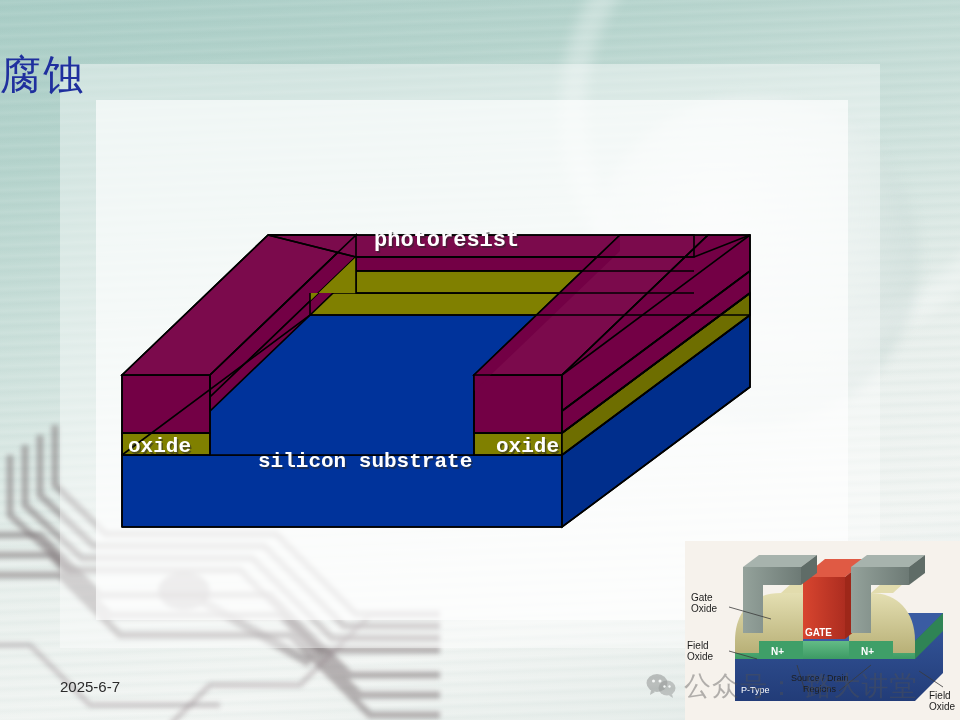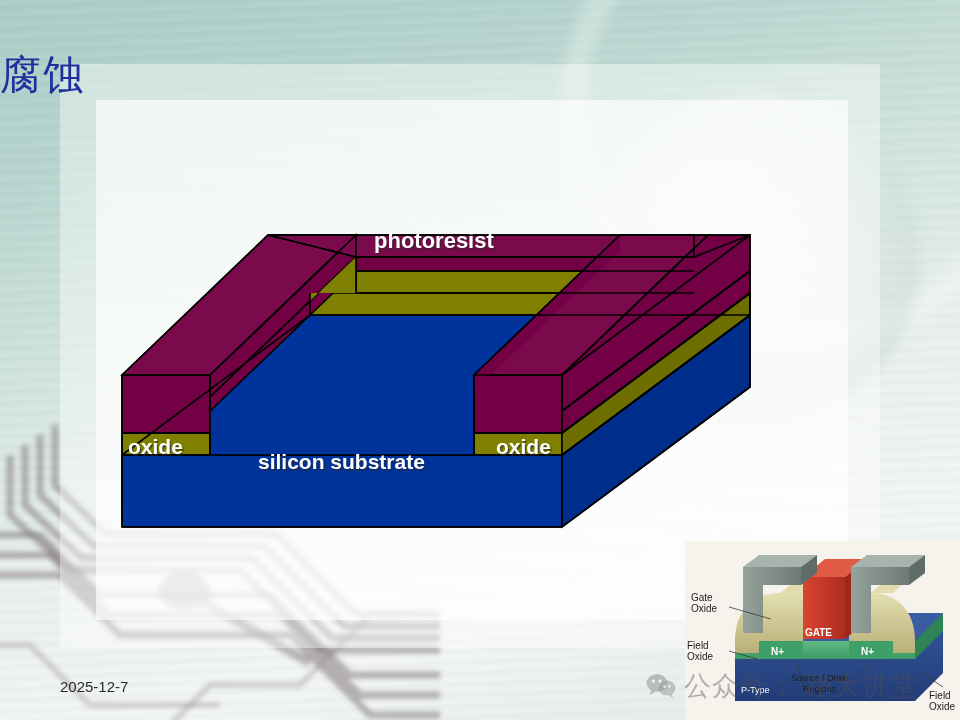--- a/index.html
+++ b/index.html
@@ -98,21 +98,21 @@
     position: absolute;
     left: 110px; top: 205px;
     width: 660px; height: 345px;
   }
   .figure svg { display: block; }
 
   .fig-label {
     position: absolute;
     color: #ffffff;
     font-weight: bold;
-    font-family: Liberation Sans, sans-serif;
+    font-family: Liberation Mono, monospace;
     white-space: nowrap;
     text-shadow: 1.5px 1.5px 0 rgba(40,40,40,0.55);
     pointer-events: none;
   }
   #lbl-photoresist { left: 374px; top: 228px; font-size: 22px; }
   #lbl-oxide-left  { left: 128px; top: 435px; font-size: 21px; }
   #lbl-oxide-right { left: 496px; top: 435px; font-size: 21px; }
   #lbl-substrate   { left: 258px; top: 450px; font-size: 21px; }
 
   
@@ -357,21 +357,21 @@
         <text x="56" y="152" fill="#ffffff" font-size="9">P-Type</text>
       </g>
       <g fill="#ffffff" font-family="Liberation Sans, sans-serif" font-weight="bold">
         <text x="120" y="95" font-size="10">GATE</text>
         <text x="86" y="114" font-size="10">N+</text>
         <text x="176" y="114" font-size="10">N+</text>
       </g>
     </svg>
   </div>
 
-  <div class="date">2025-12-7</div>
+  <div class="date">2025-6-7</div>
 
   <div class="watermark">
     <span class="wechat-icon">
       <svg width="30" height="26" viewBox="0 0 30 26" xmlns="http://www.w3.org/2000/svg">
         <ellipse cx="11" cy="10" rx="10.5" ry="9" fill="#4a4a4a" fill-opacity="0.55"></ellipse>
         <polygon points="5,17 4,22 9,19" fill="#4a4a4a" fill-opacity="0.55"></polygon>
         <circle cx="7.5" cy="8" r="1.5" fill="#ffffff"></circle>
         <circle cx="14" cy="8" r="1.5" fill="#ffffff"></circle>
         <ellipse cx="21" cy="15" rx="8.5" ry="7.5" fill="#5a5a5a" fill-opacity="0.55"></ellipse>
         <polygon points="26,21 27,25 23,22.5" fill="#5a5a5a" fill-opacity="0.55"></polygon>

